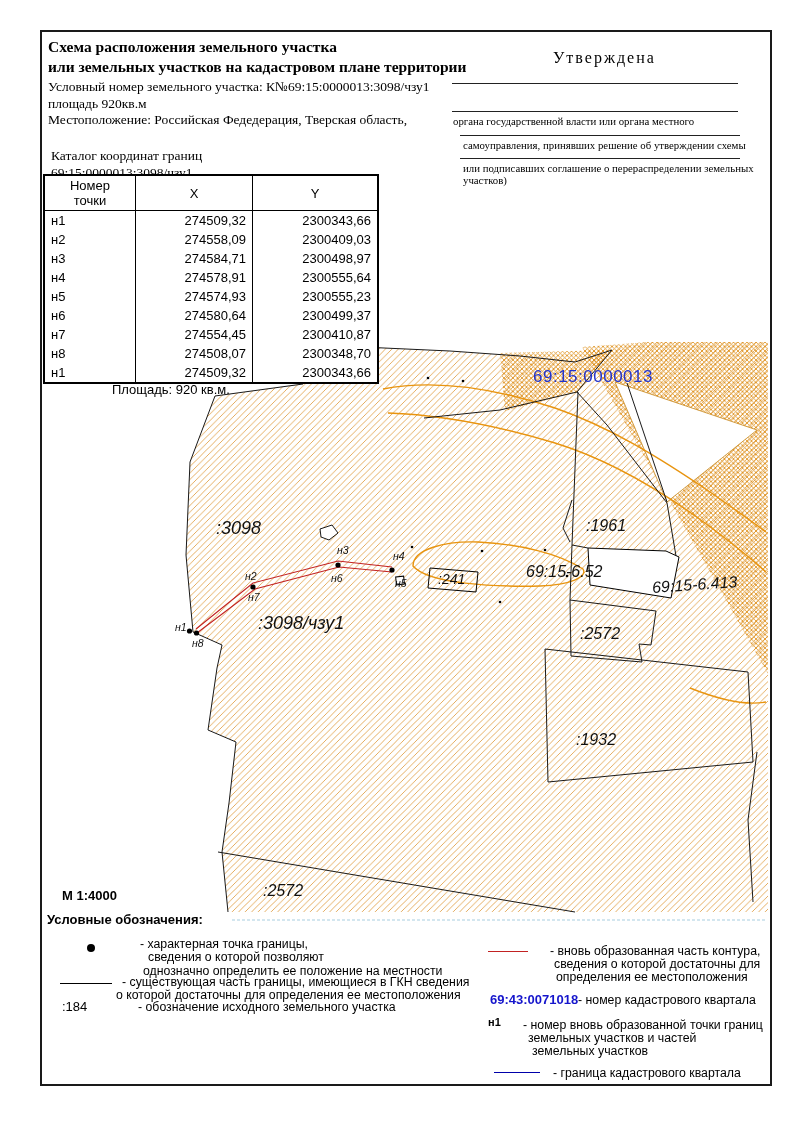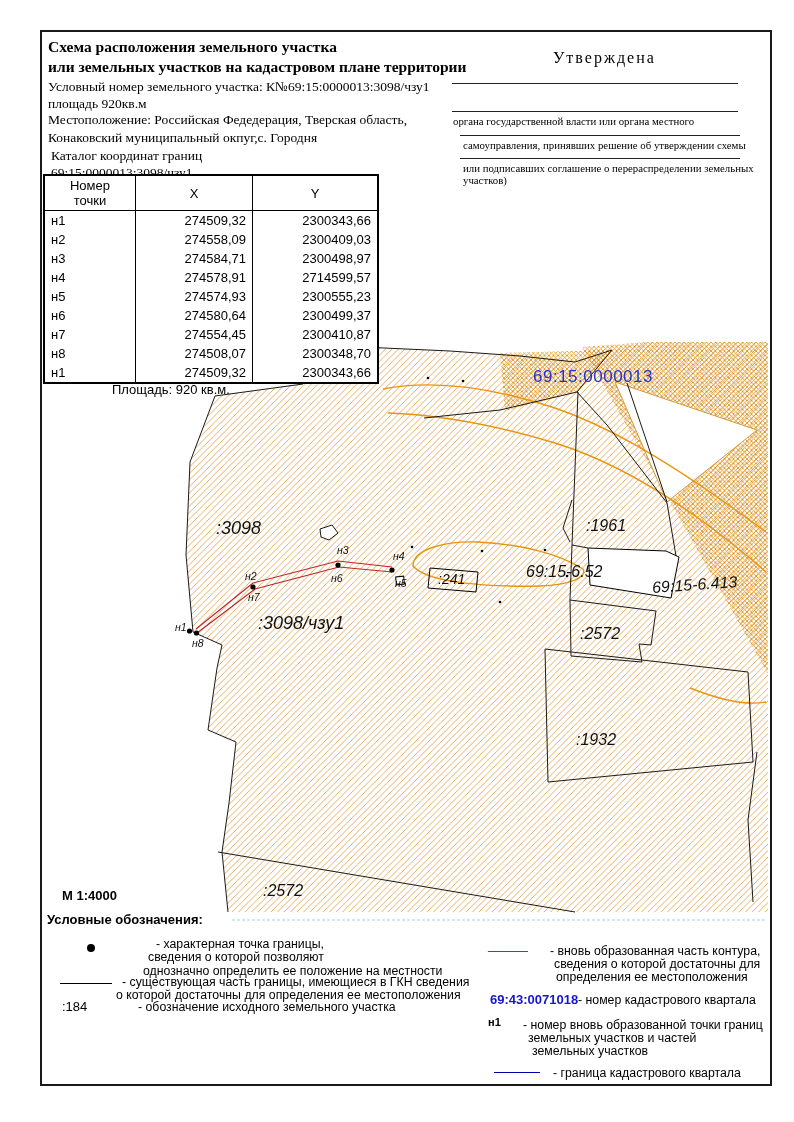--- a/index.html
+++ b/index.html
@@ -111,21 +111,20 @@
       <path d="M320,529 L332,525 L338,533 L329,540 L321,537 Z" fill="#fff" stroke="#000" stroke-width="0.9"></path>
       <polygon points="430,568 478,572 476,592 428,588" fill="none" stroke="#000" stroke-width="1"></polygon>
     </g>
   </svg>
 
   <div class="abs title" style="left:48px;top:38px;">Схема расположения  земельного участка</div>
   <div class="abs title" style="left:48px;top:58px;">или земельных участков на  кадастровом плане территории</div>
   <div class="abs info" style="left:48px;top:79px;">Условный номер земельного участка: К№69:15:0000013:3098/чзу1</div>
   <div class="abs info" style="left:48px;top:96px;">площадь 920кв.м</div>
   <div class="abs info" style="left:48px;top:112px;">Местоположение:  Российская Федедерация, Тверская область,</div>
-  <div class="abs info" style="left:48px;top:130px;">Конаковский муниципальный окпуг,с. Городня</div>
   <div class="abs info" style="left:51px;top:148px;">Каталог координат границ</div>
   <div class="abs info" style="left:51px;top:165px;">69:15:0000013:3098/чзу1</div>
 
   <div class="abs appr-title" style="left:553px;top:49px;">Утверждена</div>
   <div class="abs appr-line" style="left:452px;top:83px;width:286px;"></div>
   <div class="abs appr-line" style="left:452px;top:111px;width:286px;"></div>
   <div class="abs appr-txt" style="left:453px;top:115px;">органа государственной власти или органа местного</div>
   <div class="abs appr-line" style="left:460px;top:135px;width:280px;"></div>
   <div class="abs appr-txt" style="left:463px;top:139px;">самоуправления, принявших решение об утверждении схемы</div>
   <div class="abs appr-line" style="left:460px;top:158px;width:280px;"></div>
@@ -151,21 +150,21 @@
           <td class="vy">2300409,03</td>
         </tr>
       <tr>
           <td class="pt">н3</td>
           <td class="vx">274584,71</td>
           <td class="vy">2300498,97</td>
         </tr>
       <tr>
           <td class="pt">н4</td>
           <td class="vx">274578,91</td>
-          <td class="vy">2714599,57</td>
+          <td class="vy">2300555,64</td>
         </tr>
       <tr>
           <td class="pt">н5</td>
           <td class="vx">274574,93</td>
           <td class="vy">2300555,23</td>
         </tr>
       <tr>
           <td class="pt">н6</td>
           <td class="vx">274580,64</td>
           <td class="vy">2300499,37</td>
@@ -207,21 +206,21 @@
   <div class="plabel" style="left:245px;top:570px;">н2</div>
   <div class="plabel" style="left:248px;top:591px;">н7</div>
   <div class="plabel" style="left:337px;top:544px;">н3</div>
   <div class="plabel" style="left:331px;top:572px;">н6</div>
   <div class="plabel" style="left:393px;top:550px;">н4</div>
   <div class="plabel" style="left:395px;top:577px;">н5</div>
 
   <div class="abs sans" style="left:47px;top:912px;font-size:13px;font-weight:bold;">Условные обозначения:</div>
 
   <div class="abs" style="left:87px;top:944px;width:8px;height:8px;border-radius:50%;background:#000;"></div>
-  <div class="leg" style="left:156px;top:937px;text-align:center;">- характерная точка границы,</div>
+  <div class="leg" style="left:140px;top:937px;text-align:center;">- характерная точка границы,</div>
   <div class="leg" style="left:148px;top:950px;">сведения о которой позволяют</div>
   <div class="leg" style="left:143px;top:964px;">однозначно определить ее положение на местности</div>
   <div class="line-sample" style="left:60px;top:983px;width:52px;border-top:1.5px solid #000;"></div>
   <div class="leg" style="left:122px;top:975px;">- существующая часть границы, имеющиеся в ГКН сведения</div>
   <div class="leg" style="left:116px;top:988px;">о которой достаточны для определения ее местоположения</div>
   <div class="legsym" style="left:62px;top:999px;">:184</div>
   <div class="leg" style="left:138px;top:1000px;">- обозначение исходного земельного участка</div>
 
   <div class="line-sample" style="left:488px;top:951px;width:40px;border-top:1.5px solid #c22222;"></div>
   <div class="leg" style="left:550px;top:944px;">- вновь образованная часть контура,</div>

